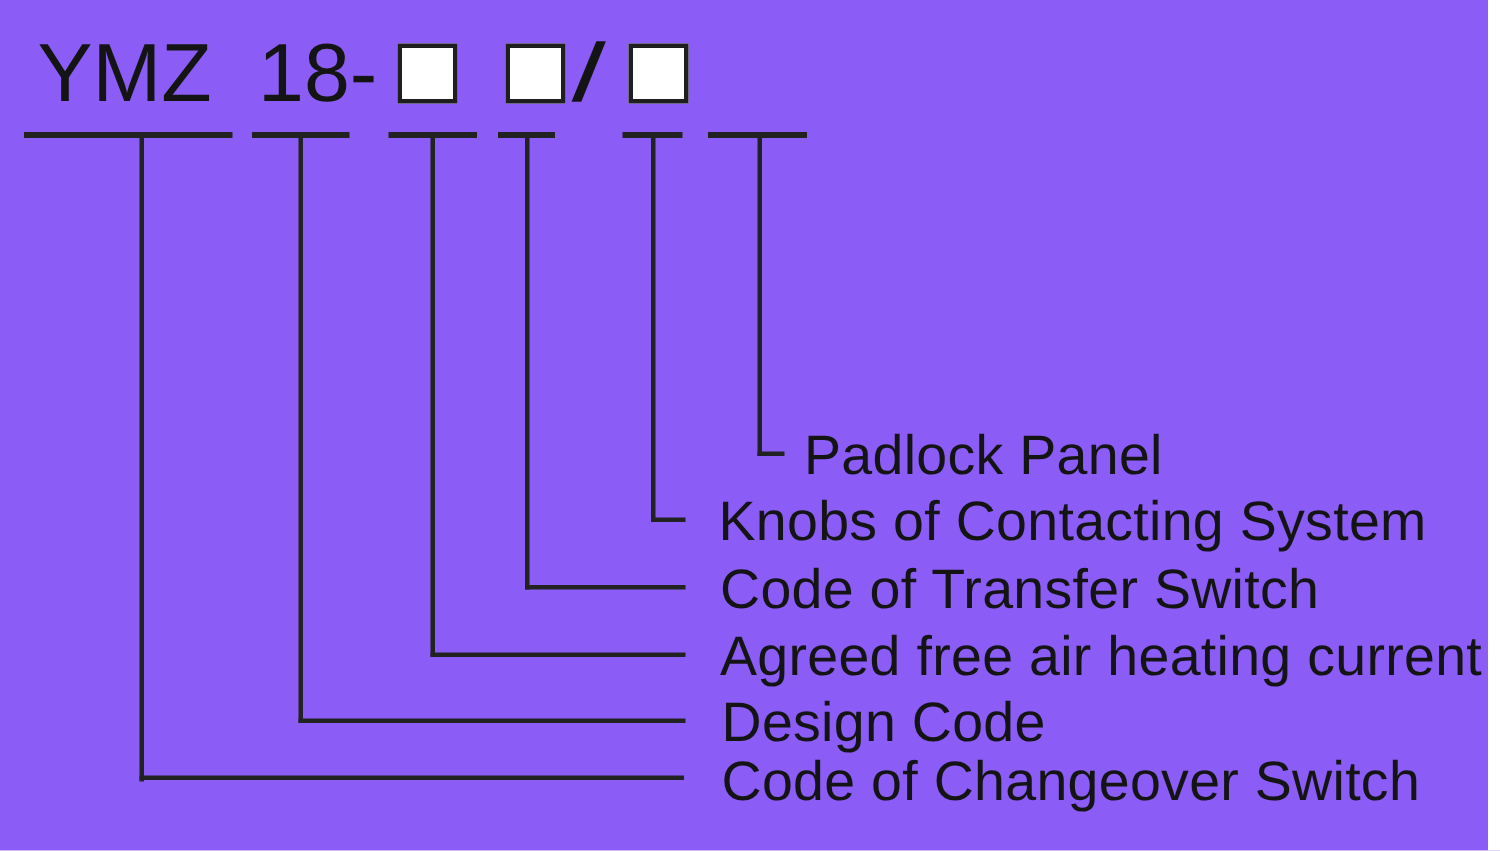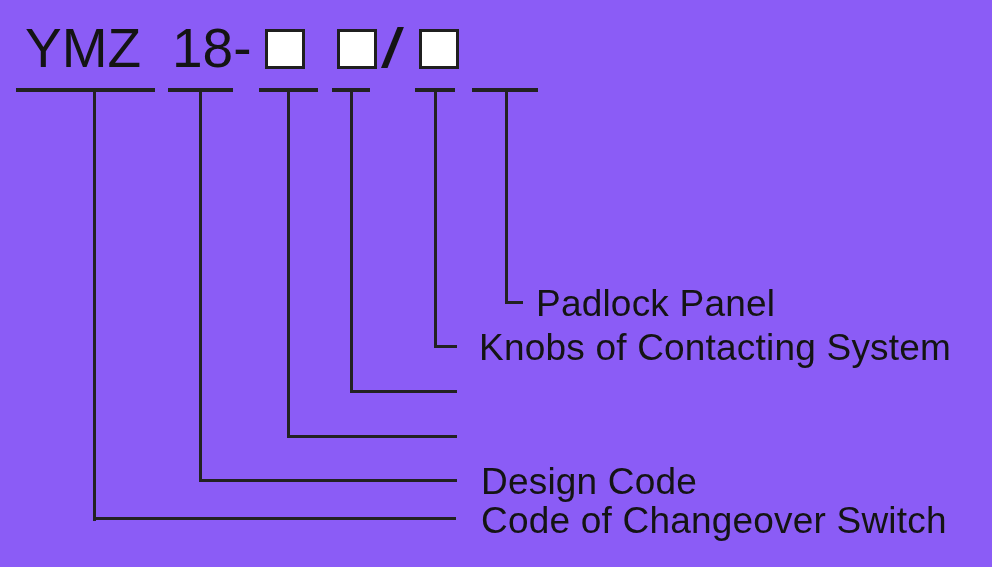--- a/index.html
+++ b/index.html
@@ -116,16 +116,18 @@
 
   <div class="hl h-padlock"></div>
   <div class="hl h-knobs"></div>
   <div class="hl h-transfer"></div>
   <div class="hl h-agreed"></div>
   <div class="hl h-design"></div>
   <div class="hl h-changeover"></div>
 
   <div class="lbl l-knobs">Knobs of Contacting System</div>
   <div class="lbl l-padlock">Padlock Panel</div>
+  <div class="lbl l-transfer">Code of Transfer Switch</div>
+  <div class="lbl l-agreed">Agreed free air heating current</div>
   <div class="lbl l-design">Design Code</div>
   <div class="lbl l-changeover">Code of Changeover Switch</div>
 
 </div>
 
 </body></html>

